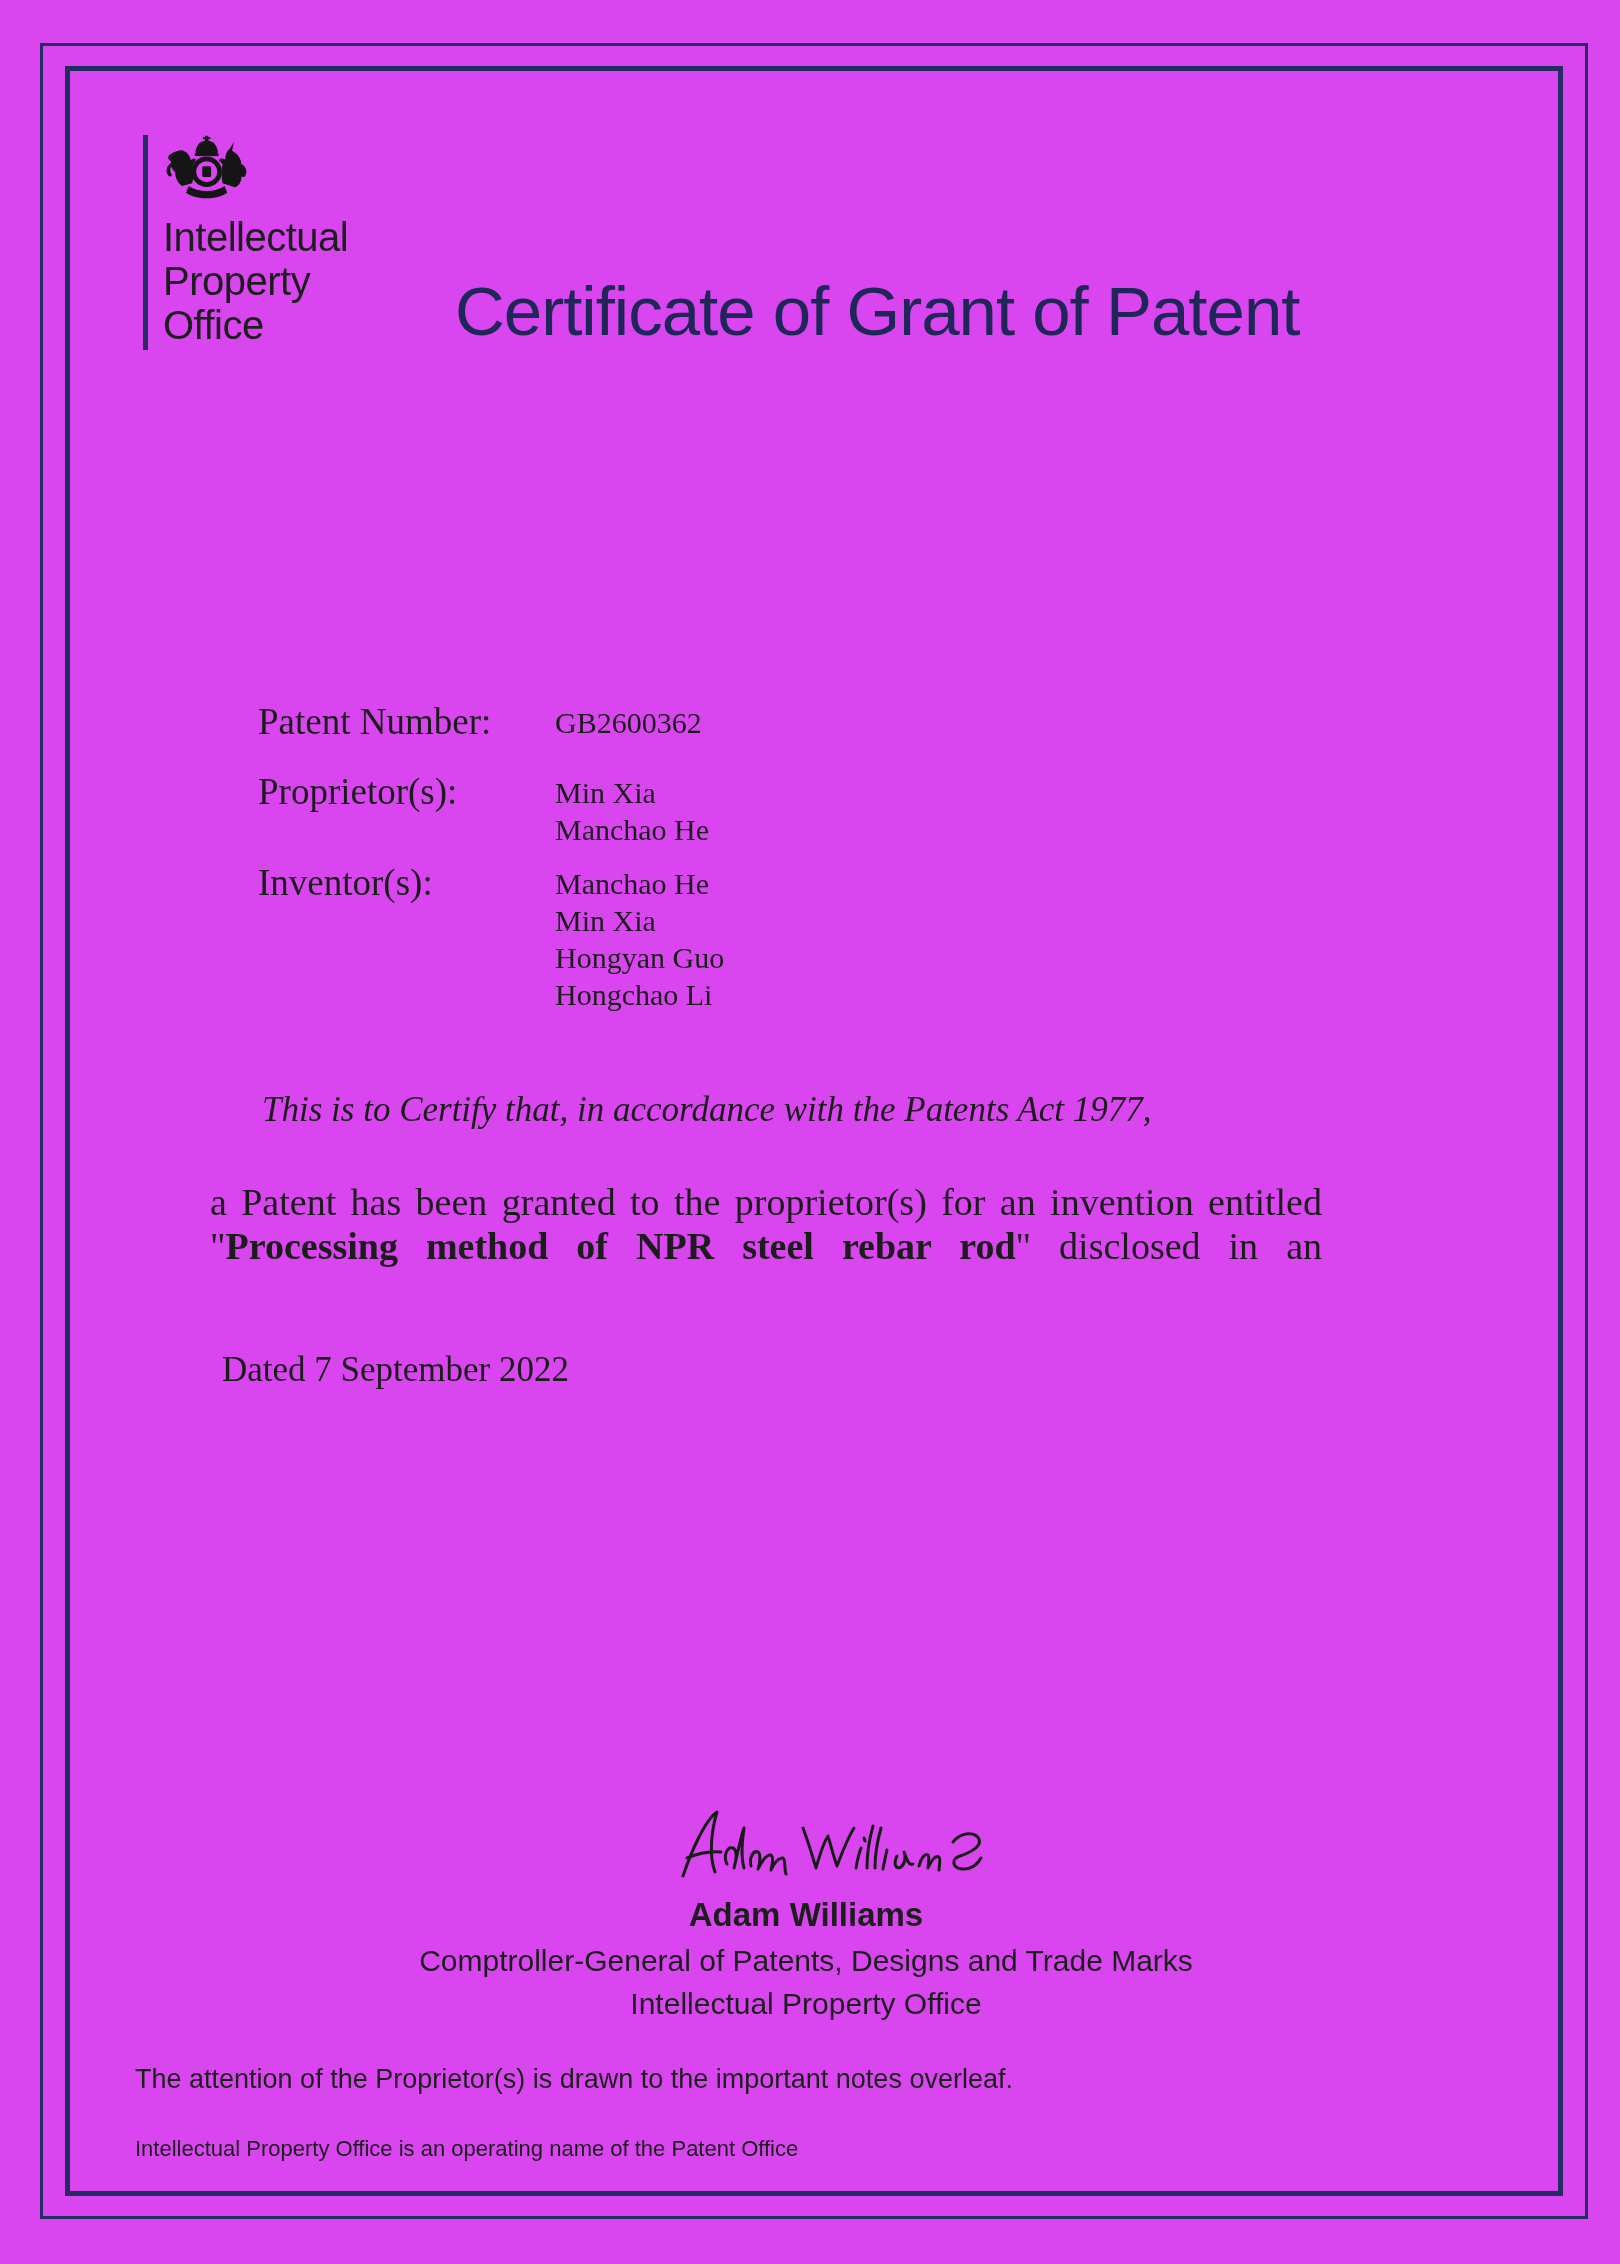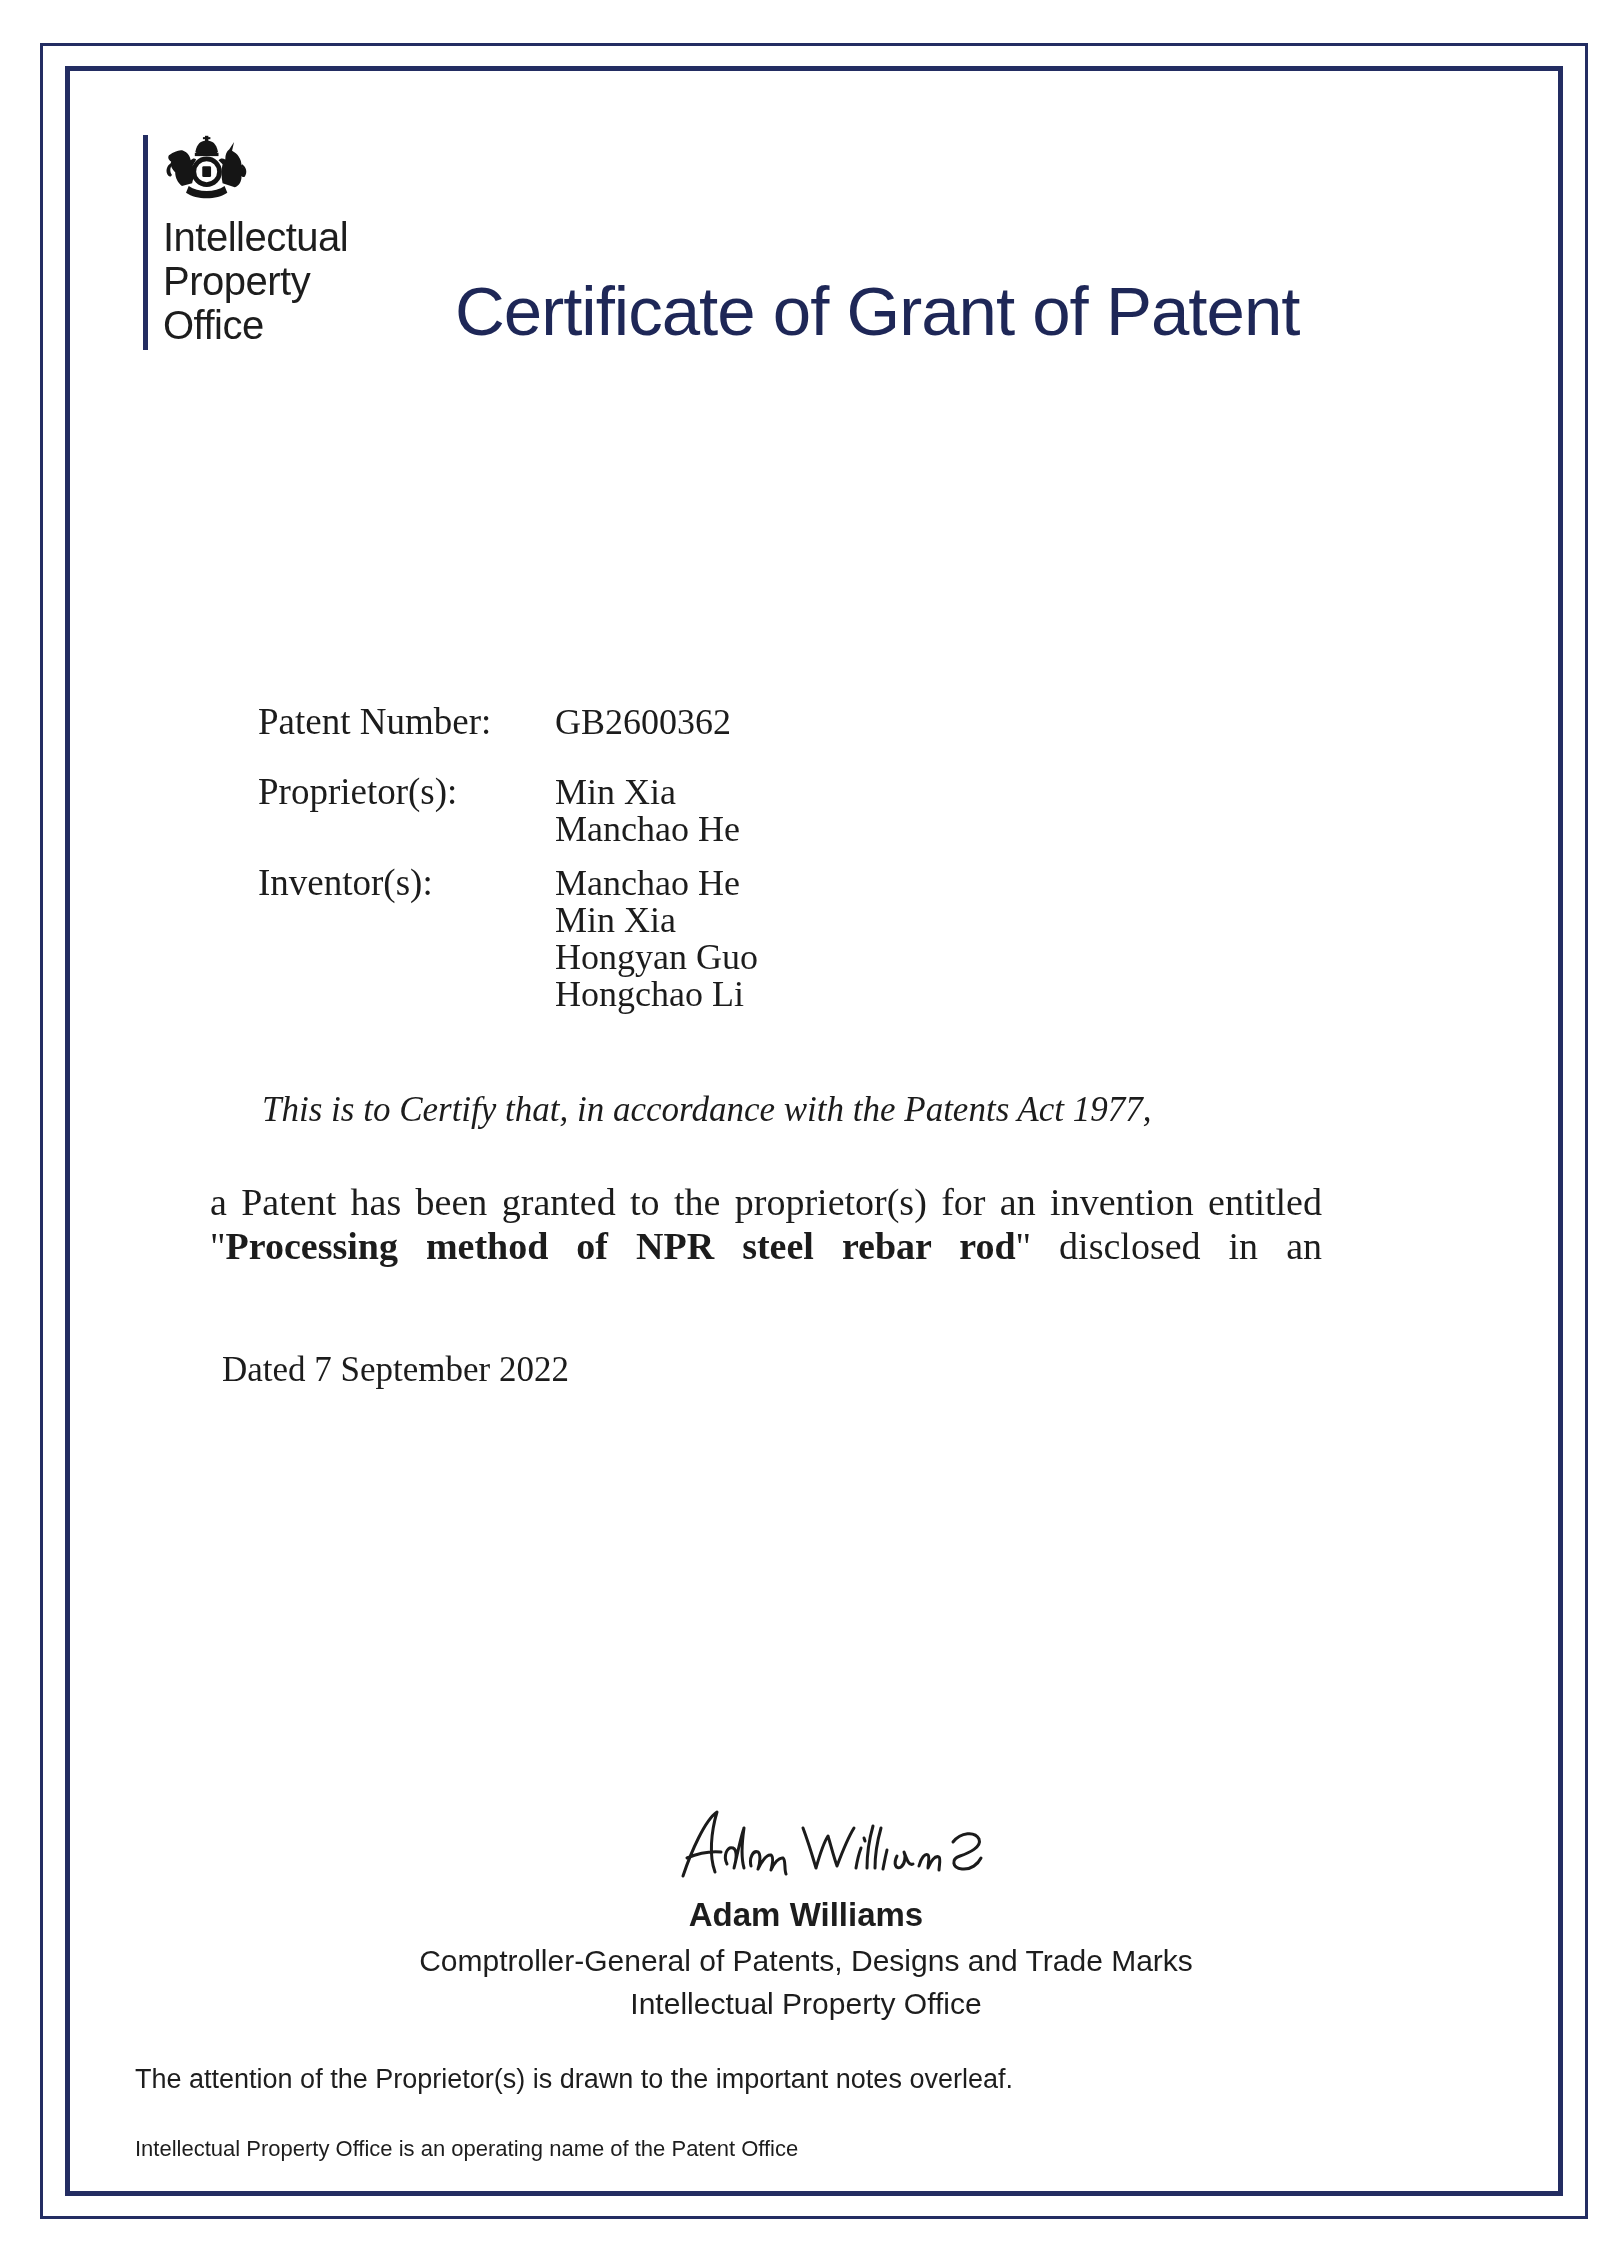--- a/index.html
+++ b/index.html
@@ -1,21 +1,21 @@
 <!DOCTYPE html>
 <html><head>
 <meta charset="utf-8">
 <style>
   * { margin: 0; padding: 0; box-sizing: border-box; }
   html, body { background: #e8e8e8; }
   .page {
     position: relative;
     width: 1620px;
     height: 2264px;
-    background: #ffffff;
+    background: #d946ef;
     overflow: hidden;
     font-family: "Liberation Serif", serif;
     color: #1c1c1c;
   }
   
   .outer-frame {
     position: absolute; left: 40px; top: 43px;
     width: 1548px; height: 2176px;
     border: 3px solid #232d62;
   }
@@ -44,21 +44,21 @@
     font-weight: 400; letter-spacing: -1px;
     font-size: 69px; color: #1e2757;
     white-space: nowrap;
   }
   
   .field-row { position: absolute; left: 258px; display: flex; }
   .row-patent      { top: 700px; }
   .row-proprietor  { top: 770px; }
   .row-inventor    { top: 861px; }
   .field-label { width: 297px; font-size: 37px; flex: none; }
-  .field-values { font-size: 36px; line-height: 37px; padding-top: 4px; }
+  .field-values { font-size: 30px; line-height: 37px; padding-top: 4px; }
   
   .certify {
     position: absolute; left: 262px; top: 1090px;
     font-style: italic; font-size: 35px; white-space: nowrap;
   }
   
   .grant {
     position: absolute; left: 210px; top: 1180px;
     width: 1112px; font-size: 38px; line-height: 44px;
   }

